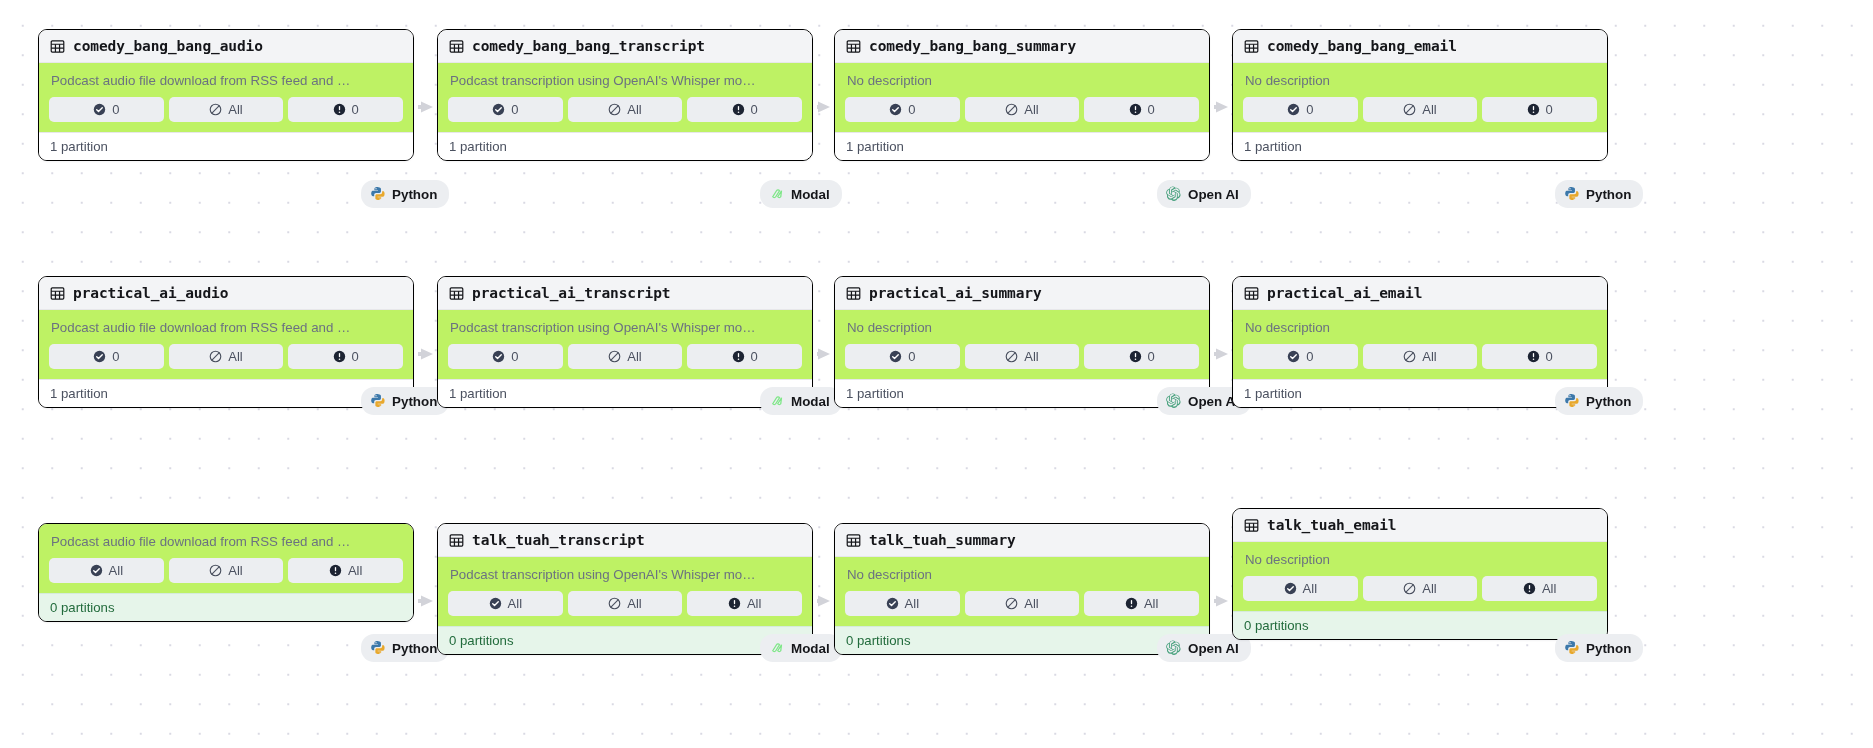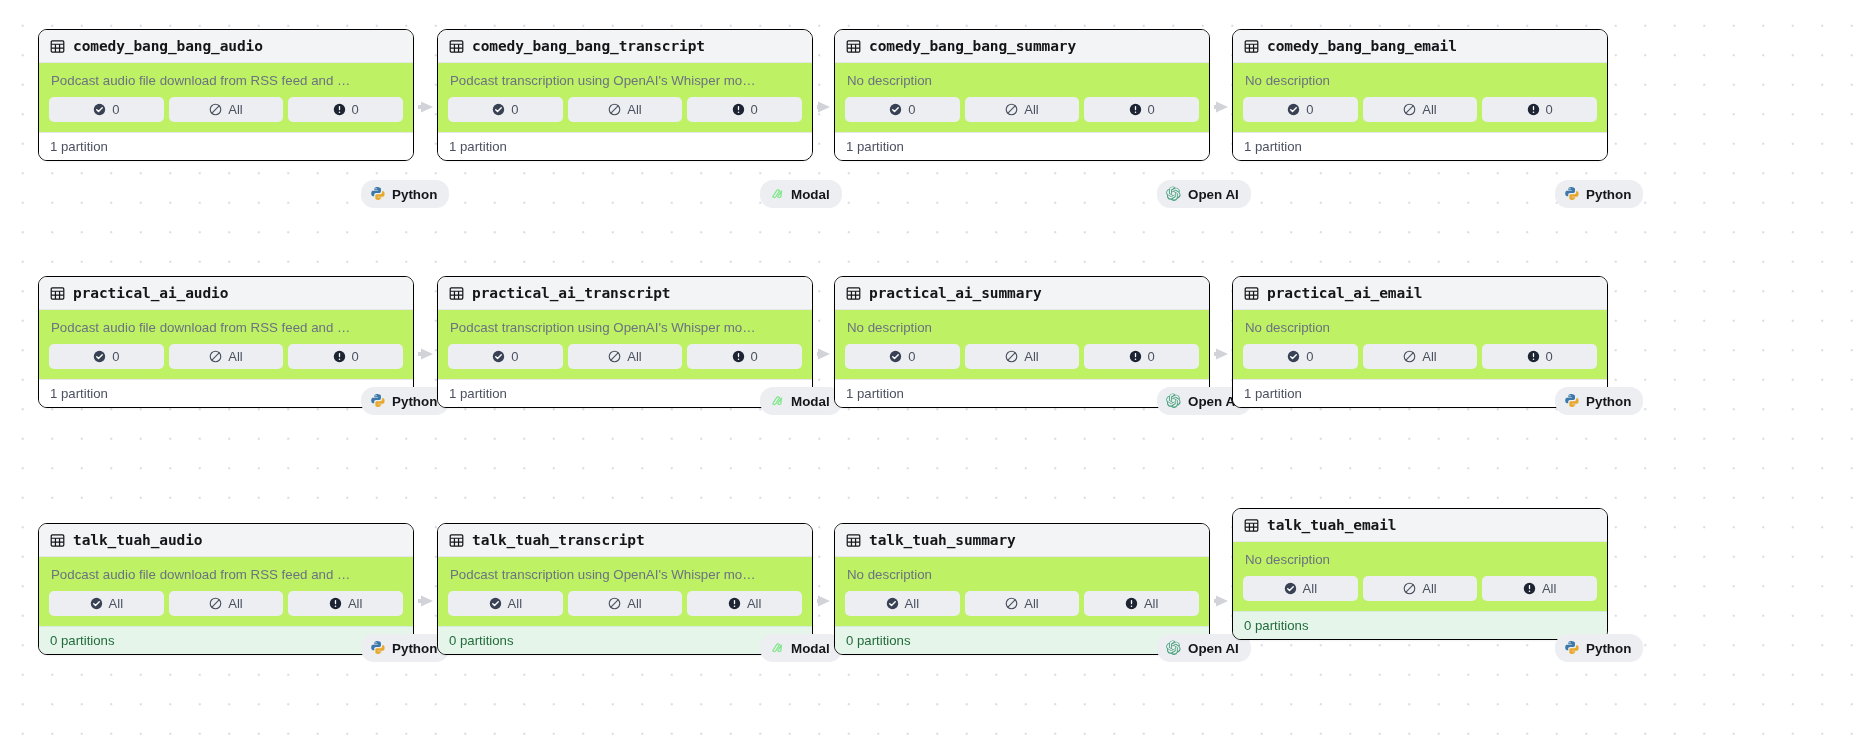--- a/index.html
+++ b/index.html
@@ -613,30 +613,20 @@
     <div class="kind-tag" style="top: 387px; left: 1555px;">
       <span class="">
         <svg viewBox="0 0 32 32" xmlns="http://www.w3.org/2000/svg">
       <path d="M15.9 2c-2.2 0-4 .3-5.3.9-1.2.5-1.8 1.6-1.8 3.1v2.7h7.2v.9H6.3c-1.6 0-3 .9-3.5 2.7-.6 2-.6 3.3 0 5.4.5 1.7 1.5 2.9 3.1 2.9h2.5v-3.3c0-1.8 1.6-3.4 3.5-3.4h7.1c1.6 0 2.9-1.3 2.9-2.9V6c0-1.5-1.3-2.7-2.9-3-1-.2-2.1-.3-3.1-.3zm-3.9 2.2c.7 0 1.3.6 1.3 1.3S12.7 6.9 12 6.9s-1.3-.6-1.3-1.4.6-1.3 1.3-1.3z" fill="#3C78AA"></path>
       <path d="M24.2 9.6v3.2c0 1.9-1.6 3.5-3.5 3.5h-7.1c-1.6 0-2.9 1.4-2.9 2.9v5.4c0 1.5 1.3 2.4 2.9 2.9 1.9.5 3.7.6 5.9 0 1.4-.4 2.9-1.2 2.9-2.9v-2.2h-7.1v-.9h10.7c1.6 0 2.2-1.2 2.8-2.9.6-1.8.6-3.5 0-5.4-.4-1.7-1.2-2.7-2.8-2.7h-1.8zm-4 15.3c.7 0 1.3.6 1.3 1.3s-.6 1.4-1.3 1.4-1.3-.6-1.3-1.4.6-1.3 1.3-1.3z" fill="#E8A82C"></path>
     </svg>
       </span>
       <span>Python</span>
     </div>
     <div class="asset-card" style="left: 38px; top: 523px;">
-      <div class="card-header">
-        <span class="table-icon"><svg viewBox="0 0 16 16" fill="none" xmlns="http://www.w3.org/2000/svg">
-      <rect x="1.3" y="2.1" width="13.4" height="11.8" rx="1.1" stroke="#15161a" stroke-width="1.3"></rect>
-      <line x1="1.3" y1="5.6" x2="14.7" y2="5.6" stroke="#15161a" stroke-width="1.3"></line>
-      <line x1="1.3" y1="9.7" x2="14.7" y2="9.7" stroke="#15161a" stroke-width="1.3"></line>
-      <line x1="5.8" y1="5.6" x2="5.8" y2="13.9" stroke="#15161a" stroke-width="1.3"></line>
-      <line x1="10.2" y1="5.6" x2="10.2" y2="13.9" stroke="#15161a" stroke-width="1.3"></line>
-    </svg></span>
-        <span class="card-title">talk_tuah_audio</span>
-      </div>
       <div class="card-body">
         <div class="card-desc">Podcast audio file download from RSS feed and …</div>
         <div class="badge-row">
           <div class="badge">
             <span class="">
               <svg viewBox="0 0 16 16" xmlns="http://www.w3.org/2000/svg">
       <circle cx="8" cy="8" r="7" fill="#394155"></circle>
       <path d="M4.6 8.2l2.2 2.2 4.6-4.6" stroke="#ffffff" stroke-width="1.7" fill="none" stroke-linecap="round" stroke-linejoin="round"></path>
     </svg>
             </span>

